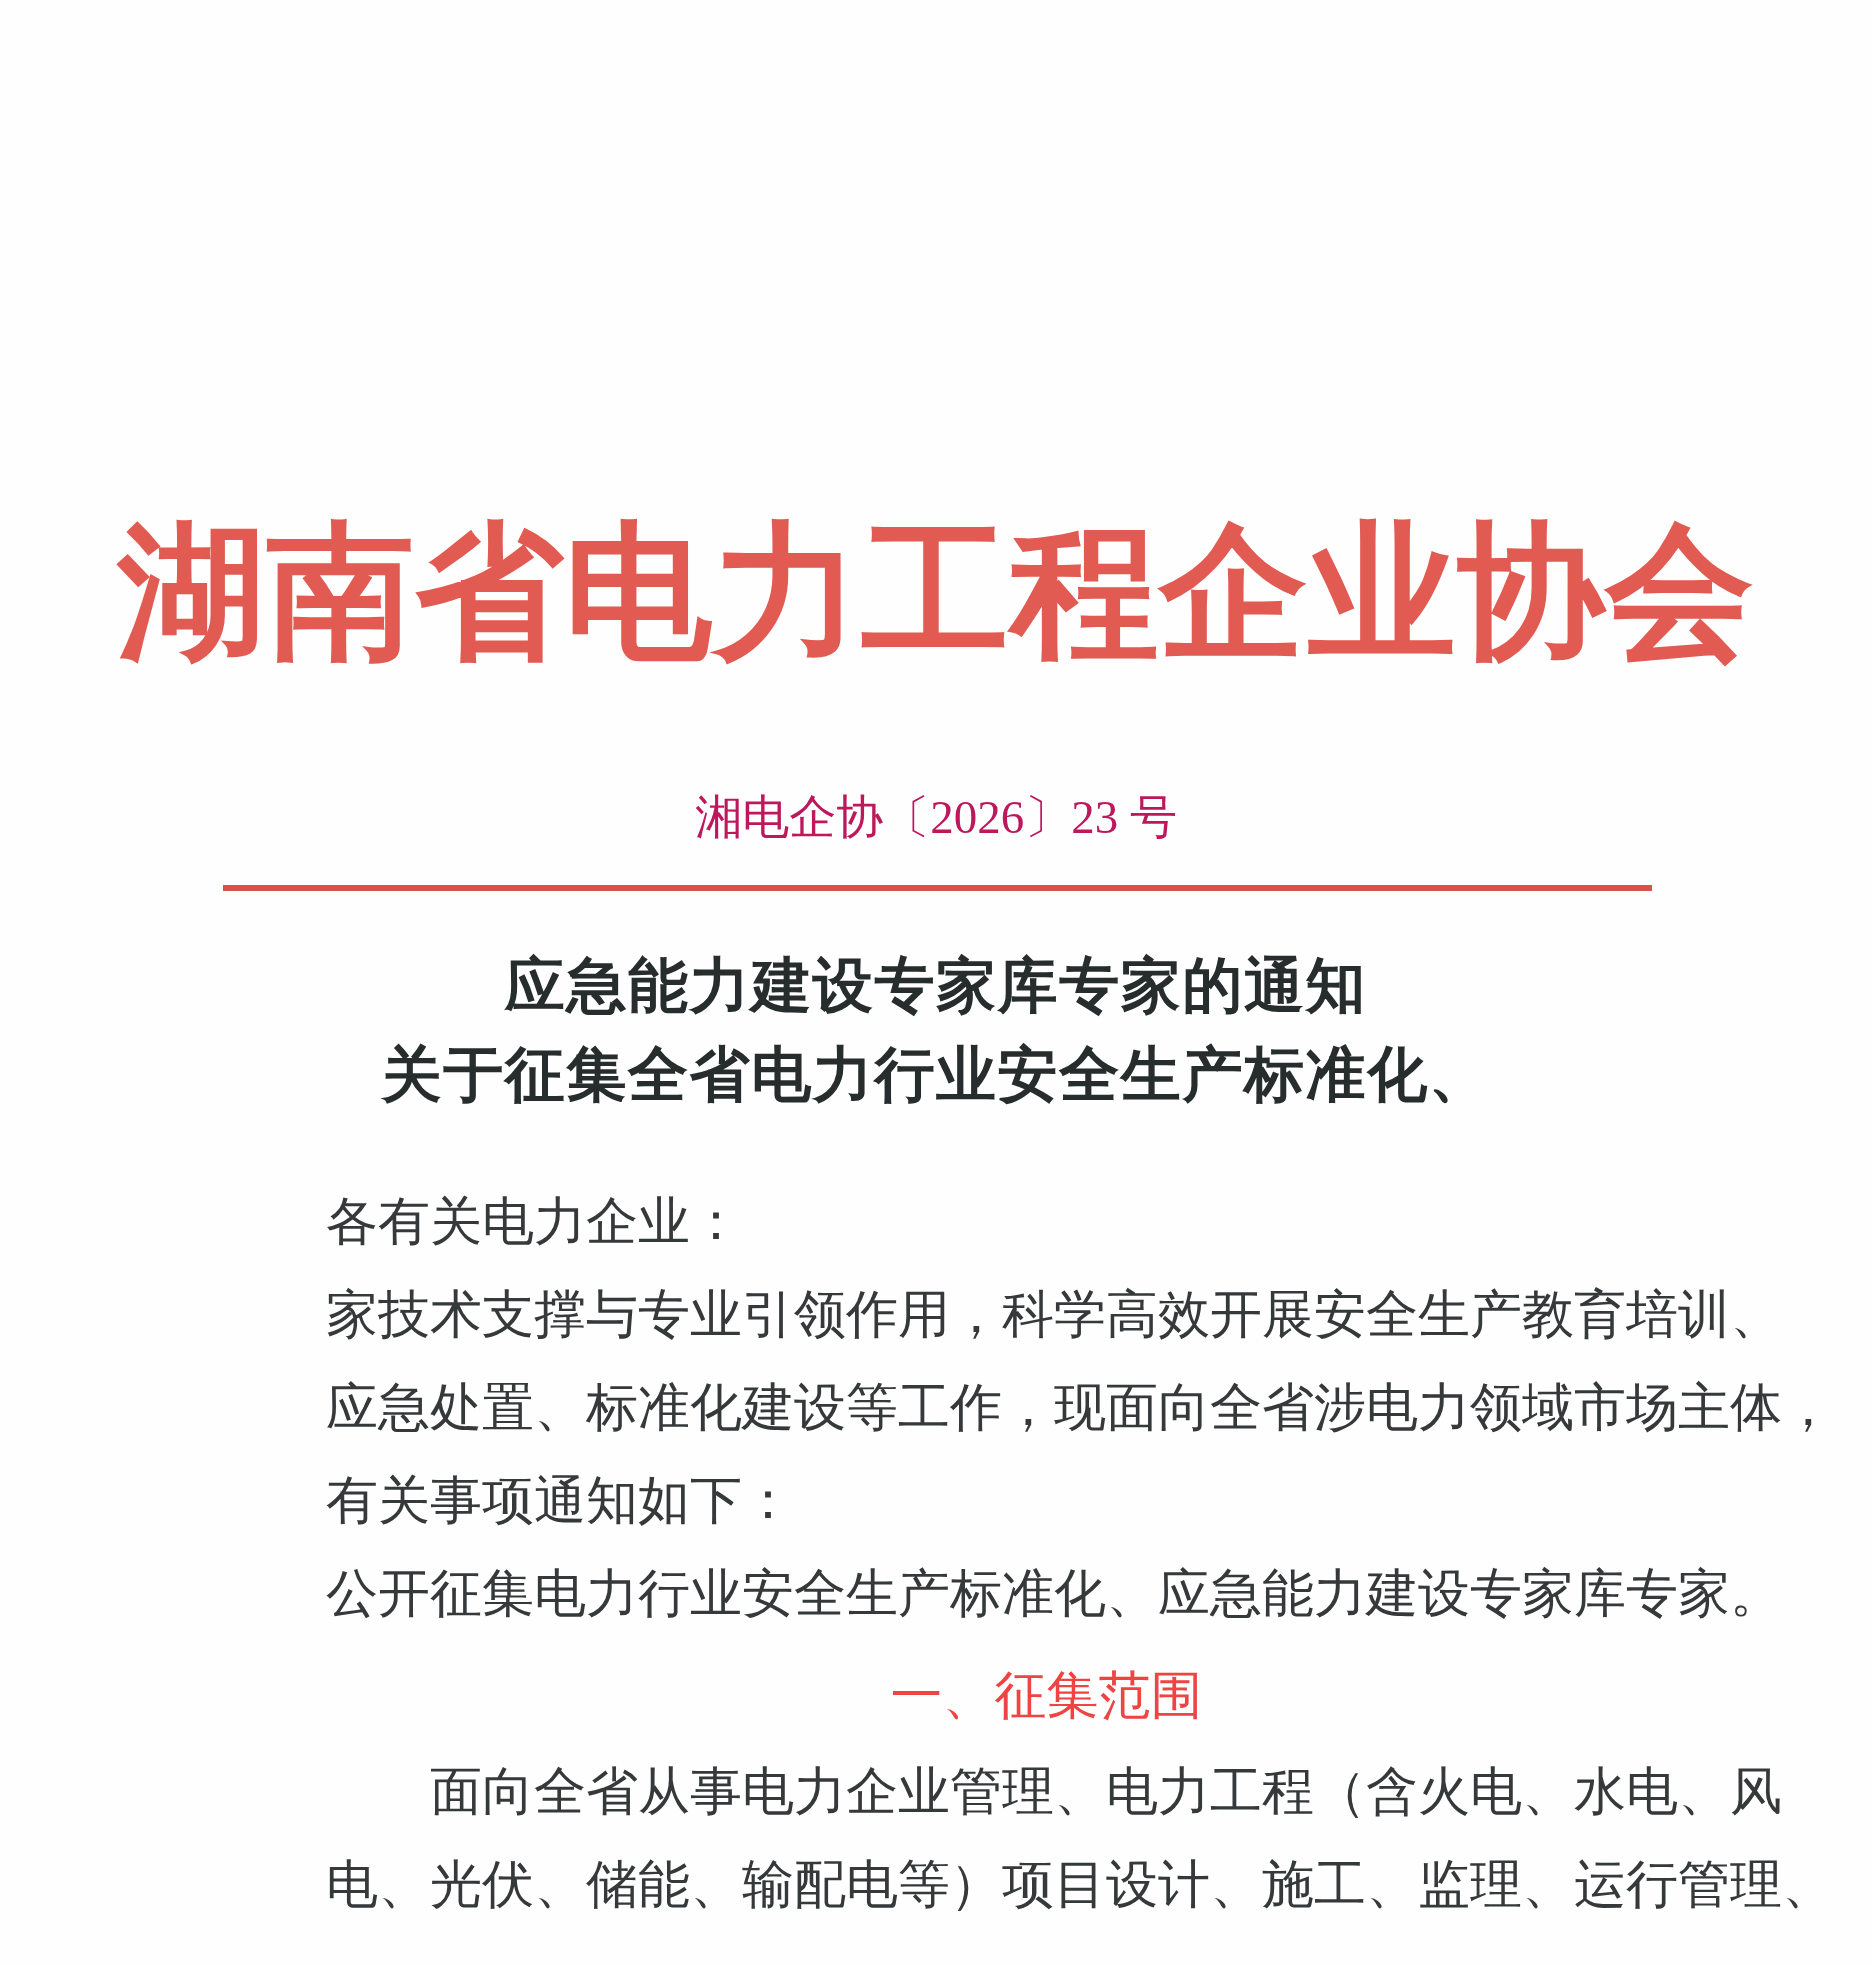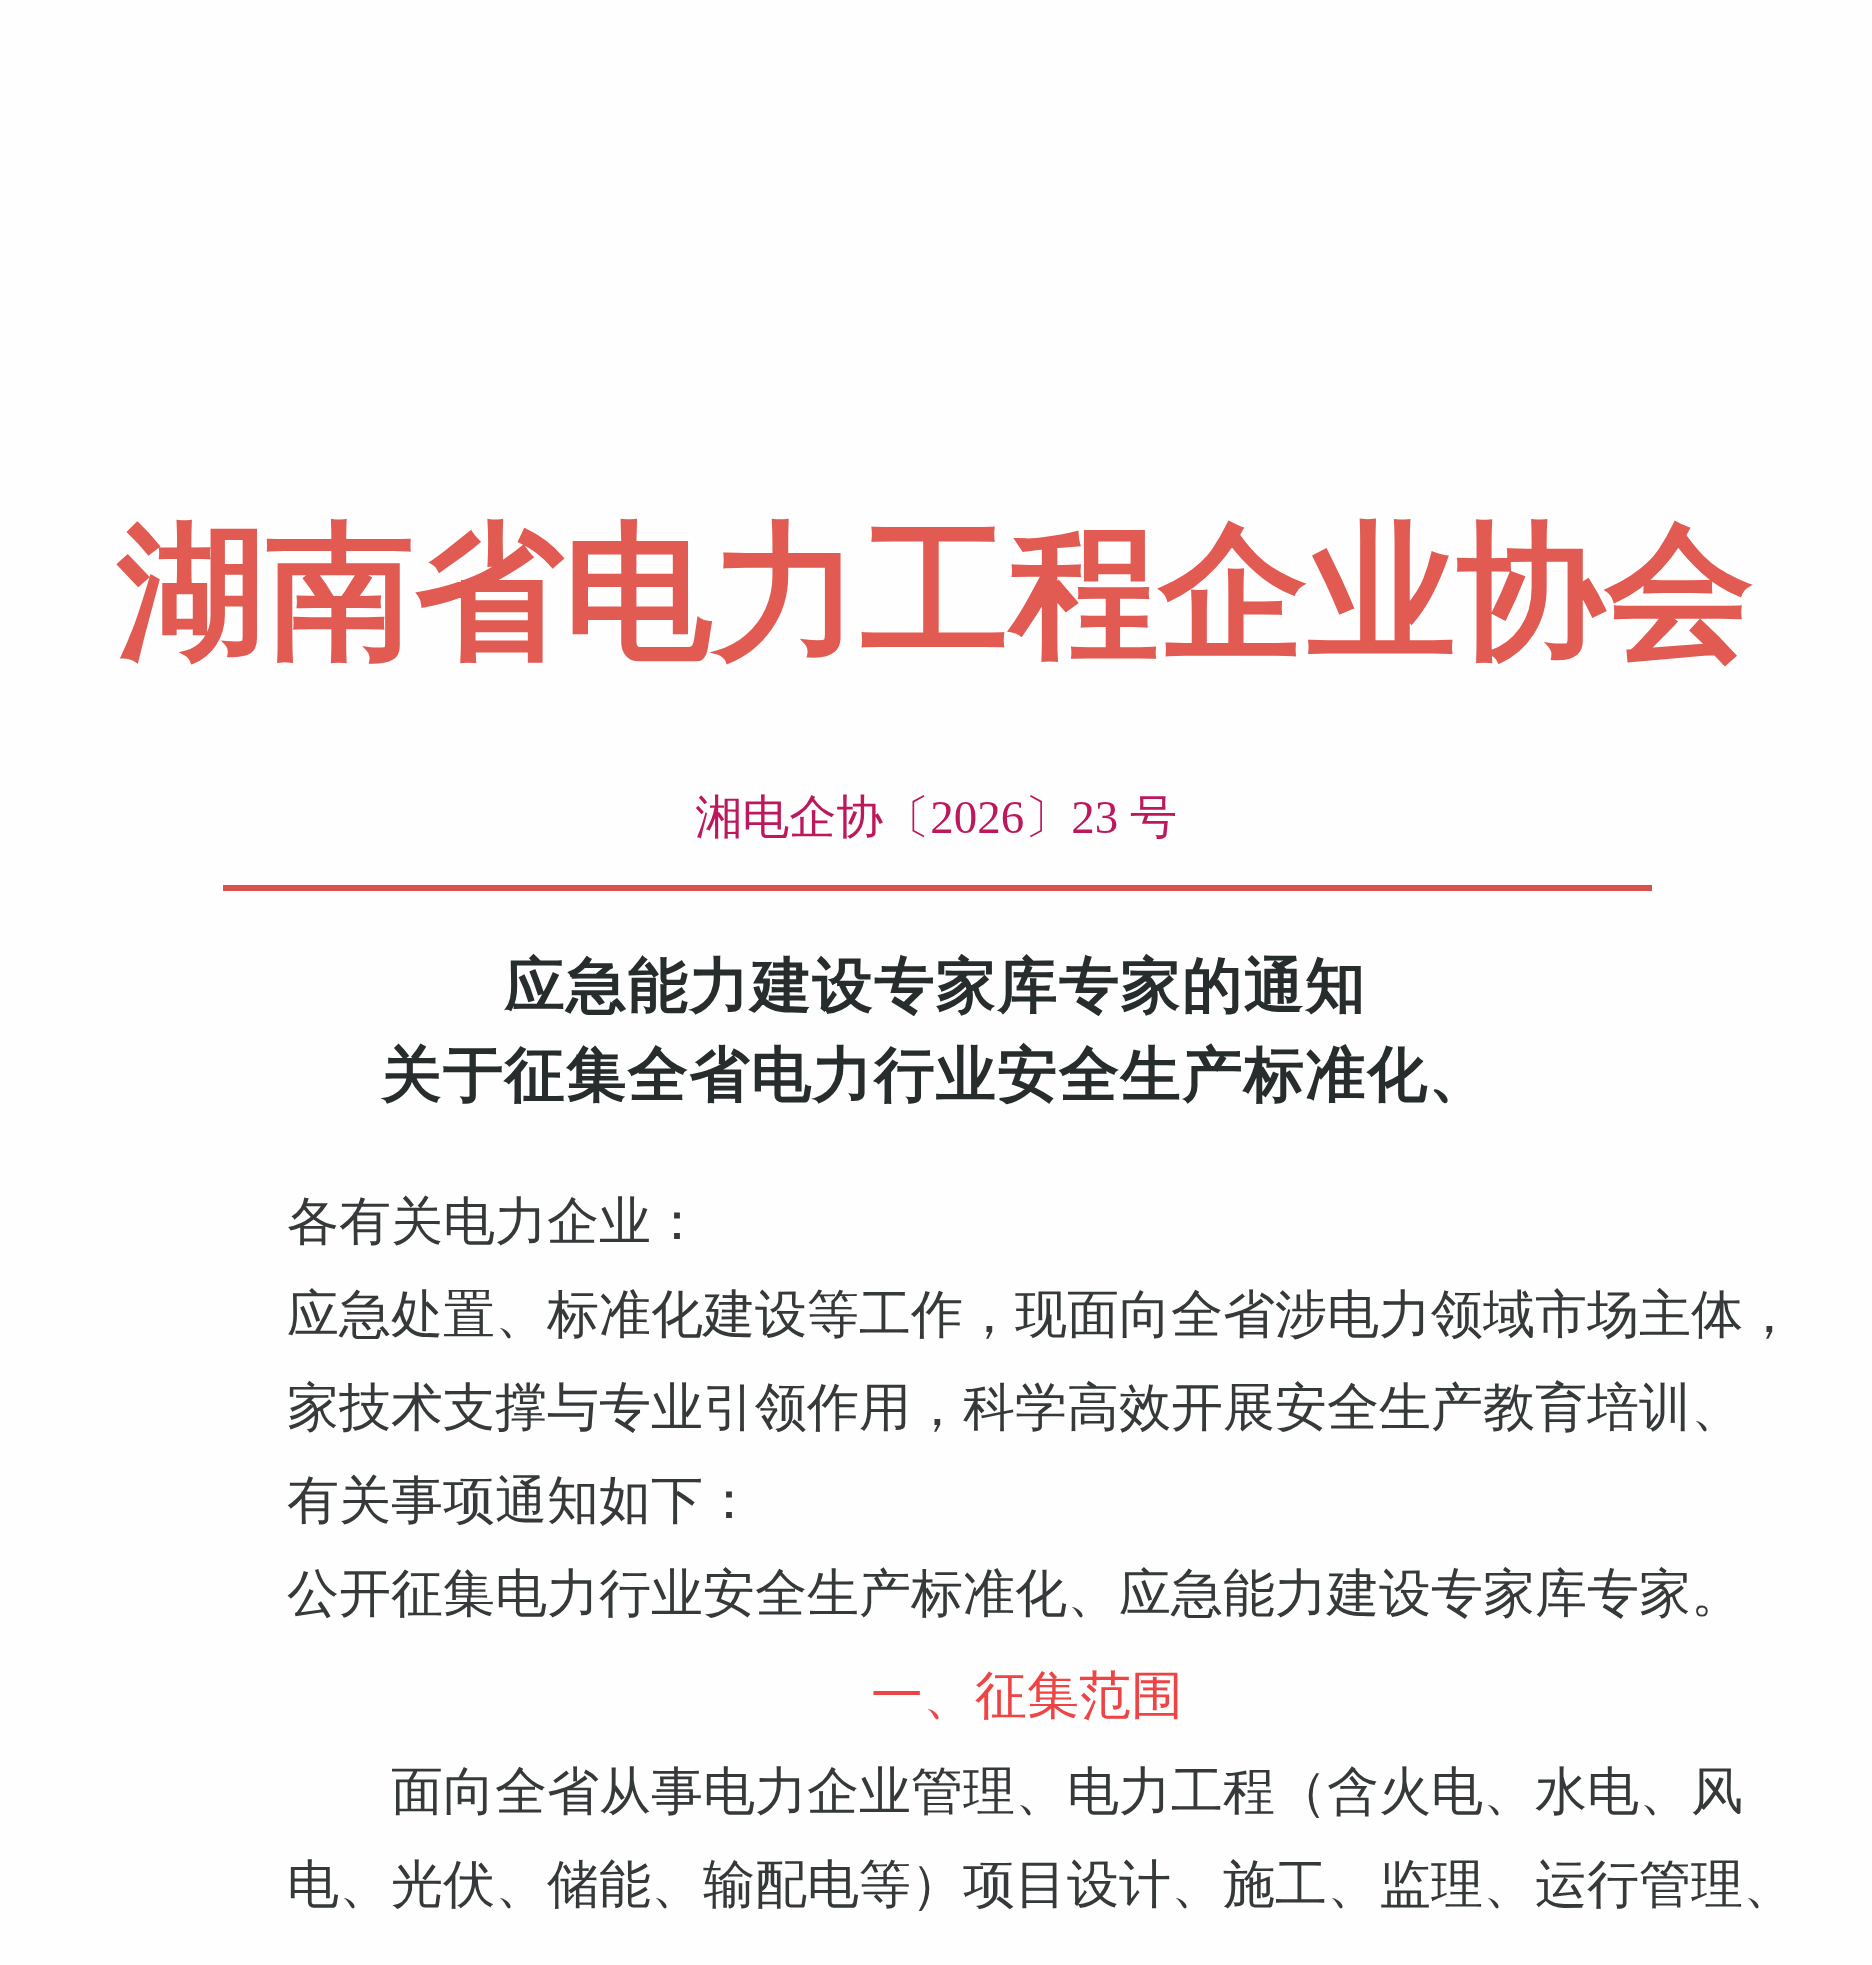--- a/index.html
+++ b/index.html
@@ -65,20 +65,21 @@
     position: absolute;
     top: 1175px;
     left: 287px;
     width: 1376px;
     font-size: 52px;
     line-height: 93px;
     color: #35393a;
   }
   .body-line {
     white-space: nowrap;
+    margin-left: 39px;
   }
   .indent {
     padding-left: 104px;
   }
   .section-heading {
     font-family: "Liberation Sans", sans-serif;
     font-weight: 400;
     color: #ef4444;
     padding-left: 104px;
     margin-top: 9.4px;
@@ -100,22 +101,22 @@
 
   <div class="notice-title">
     <div class="title-line">应急能力建设专家库专家的通知</div>
     <div class="title-line">关于征集全省电力行业安全生产标准化、</div>
   </div>
 
   <div class="body-block">
 
     <div class="body-line">各有关电力企业：</div>
 
+    <div class="body-line">家技术支撑与专业引领作用，科学高效开展安全生产教育培训、</div>
     <div class="body-line">应急处置、标准化建设等工作，现面向全省涉电力领域市场主体，</div>
-    <div class="body-line">家技术支撑与专业引领作用，科学高效开展安全生产教育培训、</div>
     <div class="body-line">有关事项通知如下：</div>
     <div class="body-line">公开征集电力行业安全生产标准化、应急能力建设专家库专家。</div>
 
     <div class="body-line section-heading">一、征集范围</div>
 
     <div class="body-line indent">面向全省从事电力企业管理、电力工程（含火电、水电、风</div>
     <div class="body-line">电、光伏、储能、输配电等）项目设计、施工、监理、运行管理、</div>
 
   </div>
 

